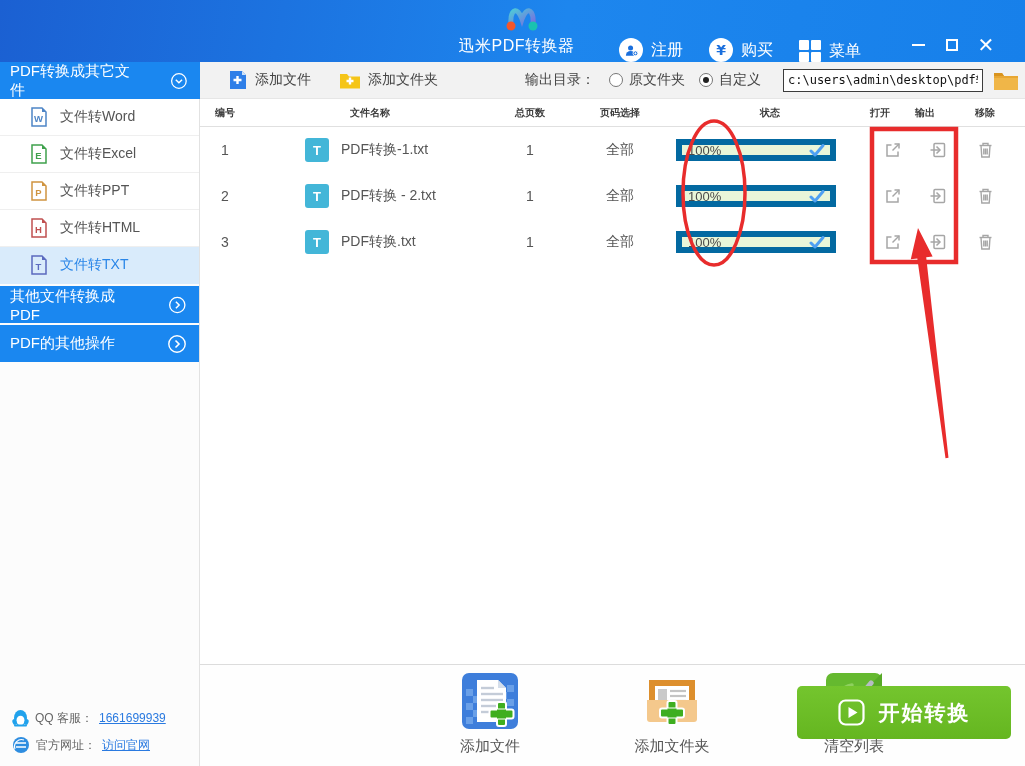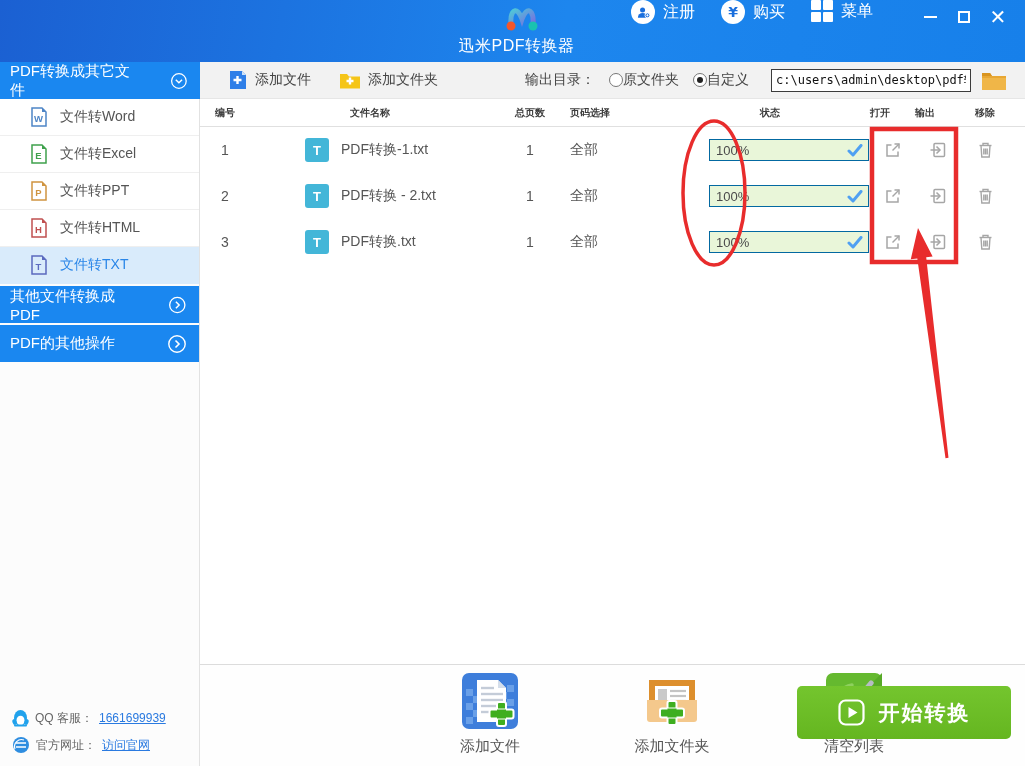--- a/index.html
+++ b/index.html
@@ -5,40 +5,40 @@
   * { margin:0; padding:0; box-sizing:border-box; }
   html,body { width:1025px; height:766px; font-family:"Liberation Sans","DejaVu Sans",sans-serif; }
   .window { position:relative; width:1025px; height:766px; overflow:hidden; background:#fff; }
 
   
   .titlebar { position:absolute; left:0; top:0; width:1025px; height:62px;
     background:linear-gradient(100deg,#1b60d2 0%, #1d86ee 55%, #1780ea 100%);
     display:flex; align-items:center; color:#fff;flex-direction:column; }
   .logo { margin-left:18px; width:36px; height:36px; }
   .app-title { margin-left:8px; font-size:16px; letter-spacing:0.5px; }
-  .tb-right { position:absolute; right:0; top:0; height:62px; display:flex; align-items:flex-start; }
+  .tb-right { position:absolute; right:12px; top:0; height:62px; display:flex; align-items:flex-end; }
   .tb-btn { display:flex; align-items:center; gap:8px; font-size:16px; color:#fff; cursor:pointer; margin-right:26px; }
   .tb-circle { width:24px; height:24px; border-radius:50%; background:#fff; display:flex; align-items:center; justify-content:center; }
   .yen { color:#1a6fdd; font-weight:bold; font-size:14px; font-family:"DejaVu Sans",sans-serif; }
   .grid-icon { width:22px; height:22px; display:grid; grid-template-columns:10px 10px; grid-template-rows:10px 10px; gap:2px; }
   .grid-icon span { background:#fff; border-radius:1px; }
   .win-controls { display:flex; align-items:center; margin-left:14px; margin-right:10px; }
   .wc { width:34px; height:34px; display:flex; align-items:center; justify-content:center; cursor:pointer; }
   .wc-min { width:13px; height:2px; background:#fff; display:block; }
   .wc-max { width:12px; height:12px; border:2px solid #fff; display:block; }
   .wc-close { color:#fff; font-size:20px; line-height:1; }
 
   
   .subheader { position:absolute; left:0; top:62px; width:1025px; height:37px; display:flex; }
   .side-tab { width:200px; height:37px; background:#1a87f0; color:#fff; font-size:15px;
     display:flex; align-items:center; justify-content:space-between; padding:0 12px 0 10px; cursor:pointer;gap:40px; }
   .toolbar { flex:1; background:#f2f2f2; display:flex; align-items:center; border-bottom:1px solid #e6e6e6; }
   .tool-btn { display:flex; align-items:center; gap:7px; font-size:14px; color:#444; cursor:pointer; margin-left:28px; }
   .out-label { margin-left:87px; font-size:14px; color:#444; }
-  .radio-row { display:flex; align-items:center; margin-left:14px; font-size:14px; color:#444; cursor:pointer; }
+  .radio-row { display:flex; align-items:center; gap:6px; margin-left:14px; font-size:14px; color:#444; cursor:pointer; }
   .radio { width:14px; height:14px; border:1px solid #777; border-radius:50%; background:#fff; position:relative; }
   .radio.checked::after { content:""; position:absolute; left:3px; top:3px; width:6px; height:6px; border-radius:50%; background:#222; }
   .path-input { margin-left:22px; width:200px; height:23px; border:1px solid #3c3c3c; background:#fff;
     font-family:"DejaVu Sans Mono","Liberation Mono",monospace; font-size:12px; color:#111; padding:0 4px; }
   .folder-btn { margin-left:10px; cursor:pointer; width:26px; height:22px; }
 
   
   .sidebar { position:absolute; left:0; top:99px; width:200px; height:667px; background:#fcfcfc; border-right:1px solid #e2e2e2; }
   .side-item { height:37px; display:flex; align-items:center; gap:12px; padding-left:30px;
     border-bottom:1px solid #efefef; background:#fff; font-size:14px; color:#555; cursor:pointer; }
@@ -52,30 +52,30 @@
 
   
   .content { position:absolute; left:200px; top:99px; width:825px; height:667px; background:#fff; }
   .trow { display:flex; align-items:center; }
   .thead { height:28px; border-bottom:1px solid #e0e0e0; font-size:10px; font-weight:bold; color:#3d3d3d; }
   .tdata { height:46px; font-size:14px; color:#555; }
   .col-no { width:50px; text-align:center; }
   .col-name { width:240px; display:flex; align-items:center; gap:12px; padding-left:55px; }
   .thead .col-name { display:block; text-align:center; padding-left:0; }
   .col-pages { width:80px; text-align:center; }
-  .col-range { width:100px; }
+  .col-range { width:100px; text-align:center; }
   .col-status { width:200px; }
   .thead .col-status { text-align:center; }
   .col-open, .col-output { width:45px; display:flex; justify-content:center; }
   .thead .col-open, .thead .col-output { display:block; text-align:left; }
   .col-remove { width:50px; display:flex; justify-content:center; }
   .thead .col-remove { display:block; text-align:center; }
   .file-badge { width:24px; height:24px; border-radius:3px; background:#43b6d8; color:#fff; font-size:13px;
     font-weight:bold; display:flex; align-items:center; justify-content:center; }
-  .progress { margin-left:39px; width:160px; height:22px; border:1px solid #0369a1; background:#e9f6d9;
+  .progress { margin-left:6px; width:160px; height:22px; border:6px solid #0369a1; background:#e9f6d9;
     display:flex; align-items:center; justify-content:space-between; padding:0 5px 0 6px; }
   .progress .pct { font-size:13px; color:#4a4a4a; }
   .icon-btn { cursor:pointer; display:flex; }
 
   
   .bottom-bar { position:absolute; left:200px; top:664px; width:825px; height:102px; background:#fefefe; border-top:1px solid #dcdcdc; }
   .big-btn { position:absolute; width:100px; text-align:center; cursor:pointer; }
   .big-btn svg { display:block; margin:0 auto; }
   .big-btn .cap { margin-top:8px; font-size:15px; color:#555; }
   .bb-1 { left:240px; top:8px; } .bb-2 { left:422px; top:8px; } .bb-3 { left:604px; top:8px; }

